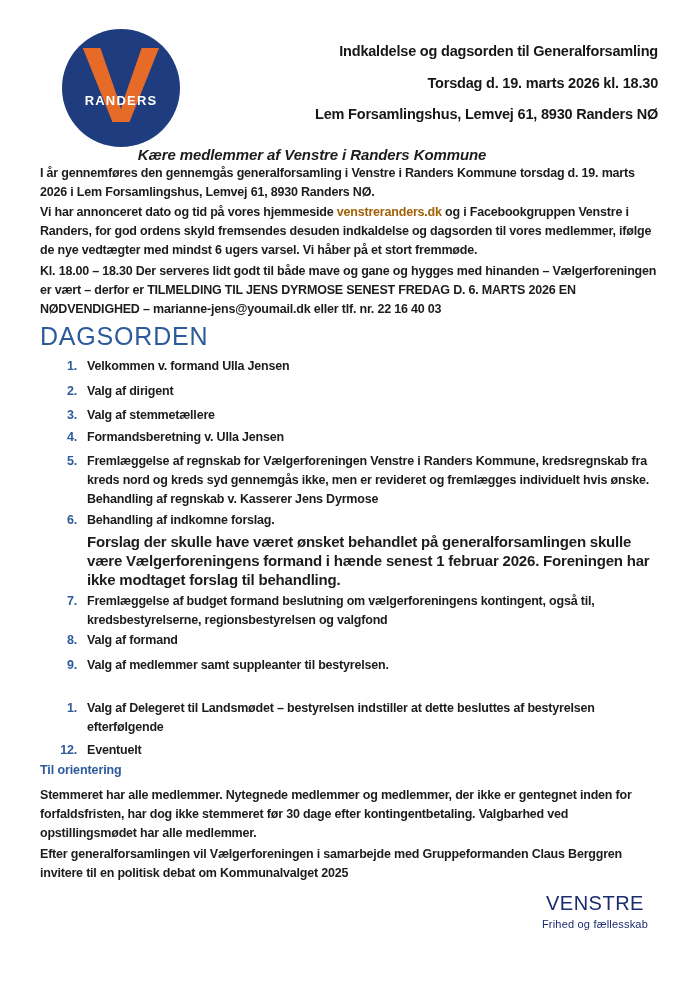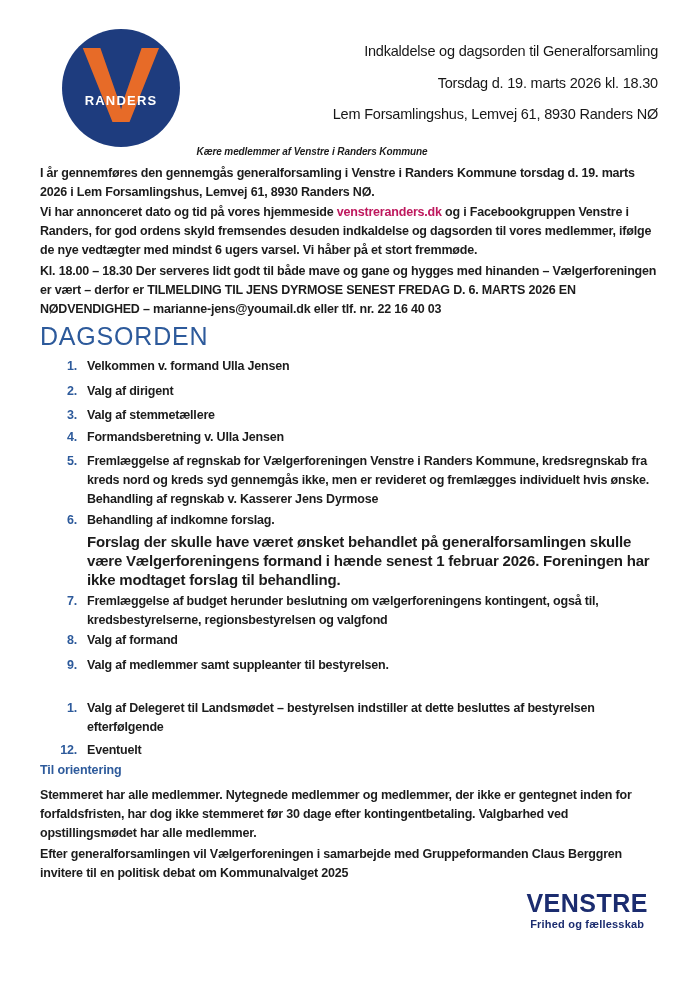--- a/index.html
+++ b/index.html
@@ -9,51 +9,51 @@
   }
   
   .randers-logo{position:absolute;left:62px;top:29px;width:118px;height:118px;
     background:#1e3c7e;border-radius:50%;overflow:hidden;}
   .logo-v{position:absolute;left:50%;top:0px;transform:translateX(-50%) scaleX(1.08);
     font-size:108px;line-height:112px;font-weight:700;color:#e76b28;}
   .logo-org{position:absolute;left:0;top:64px;width:100%;text-align:center;
     font-size:13px;font-weight:700;letter-spacing:1.2px;color:#ffffff;}
   
   .header{position:absolute;top:36px;right:42px;text-align:right;
-    font-size:14.5px;font-weight:400;line-height:31.5px;color:#171717;letter-spacing:-0.2px;}
+    font-size:14.5px;font-weight:700;line-height:31.5px;color:#171717;letter-spacing:-0.2px;}
   
   .salutation{position:absolute;left:0;top:146px;width:624px;text-align:center;
-    font-size:10px;font-weight:700;font-style:italic;letter-spacing:-0.1px;}
+    font-size:15px;font-weight:700;font-style:italic;letter-spacing:-0.1px;}
   .bodytext{position:absolute;left:40px;width:622px;font-size:12.5px;font-weight:700;
     line-height:19px;letter-spacing:-0.2px;margin:0;}
   #p1{top:164px;}
   #p2{top:203px;}
   #p3{top:262px;}
-  a.doclink{color:#be185d;text-decoration:none;cursor:pointer;margin-top:6px;}
+  a.doclink{color:#a16207;text-decoration:none;cursor:pointer;margin-top:6px;}
   
   .section-title{position:absolute;left:40px;top:323px;font-size:25px;line-height:27px;
     font-weight:400;letter-spacing:0.8px;color:#2d5a9b;margin:0;}
   .agenda-row{position:absolute;left:40px;width:622px;display:flex;
     font-size:12.5px;font-weight:700;line-height:19px;letter-spacing:-0.2px;}
   .agenda-num{flex:none;width:37px;text-align:right;color:#2d5a9b;}
   .agenda-text{margin-left:10px;}
   .r1{top:357px}.r2{top:382px}.r3{top:406px}.r4{top:428px}.r5{top:452px}
   .r6{top:511px}.r7{top:592px}.r8{top:631px}.r9{top:656px}.r10{top:677px}
   .r11{top:699px}.r12{top:741px}
   .agenda-note{position:absolute;left:87px;top:532px;width:575px;
     font-size:15px;font-weight:700;line-height:19px;letter-spacing:-0.2px;margin:0;}
   
   .orient-title{position:absolute;left:40px;top:763px;font-size:12.5px;font-weight:700;
     color:#2d5a9b;letter-spacing:-0.1px;margin:0;}
   #info1{top:786px;}
   #info2{top:845px;}
   
   .footer-logo{position:absolute;top:889px;right:52px;text-align:center;color:#1b2c6f;}
-  .footer-wordmark{font-size:25px;font-weight:700;letter-spacing:0.5px;line-height:28px;}
-  .footer-tagline{font-size:11px;font-weight:700;letter-spacing:0.2px;line-height:14px;}
+  .footer-wordmark{font-size:20px;font-weight:400;letter-spacing:0.5px;line-height:28px;}
+  .footer-tagline{font-size:11px;font-weight:400;letter-spacing:0.2px;line-height:14px;}
 </style>
 </head>
 <body>
 
 <div class="page">
 
   <div class="randers-logo">
     <span class="logo-v">V</span>
     <span class="logo-org">RANDERS</span>
   </div>
@@ -94,21 +94,21 @@
     <span class="agenda-num">5.</span>
     <span class="agenda-text">Fremlæggelse af regnskab for Vælgerforeningen Venstre i Randers Kommune, kredsregnskab fra kreds nord og kreds syd gennemgås ikke, men er revideret og fremlægges individuelt hvis ønske. Behandling af regnskab v. Kasserer Jens Dyrmose</span>
   </div>
   <div class="agenda-row r6">
     <span class="agenda-num">6.</span>
     <span class="agenda-text">Behandling af indkomne forslag.</span>
   </div>
   <p class="agenda-note">Forslag der skulle have været ønsket behandlet på generalforsamlingen skulle være Vælgerforeningens formand i hænde senest 1 februar 2026. Foreningen har ikke modtaget forslag til behandling.</p>
   <div class="agenda-row r7">
     <span class="agenda-num">7.</span>
-    <span class="agenda-text">Fremlæggelse af budget herunder beslutning om vælgerforeningens kontingent, også til, kredsbestyrelserne, regionsbestyrelsen og valgfond</span>
+    <span class="agenda-text">Fremlæggelse af budget formand beslutning om vælgerforeningens kontingent, også til, kredsbestyrelserne, regionsbestyrelsen og valgfond</span>
   </div>
   <div class="agenda-row r8">
     <span class="agenda-num">8.</span>
     <span class="agenda-text">Valg af formand</span>
   </div>
   <div class="agenda-row r9">
     <span class="agenda-num">9.</span>
     <span class="agenda-text">Valg af medlemmer samt suppleanter til bestyrelsen.</span>
   </div>
   <div class="agenda-row r11">

